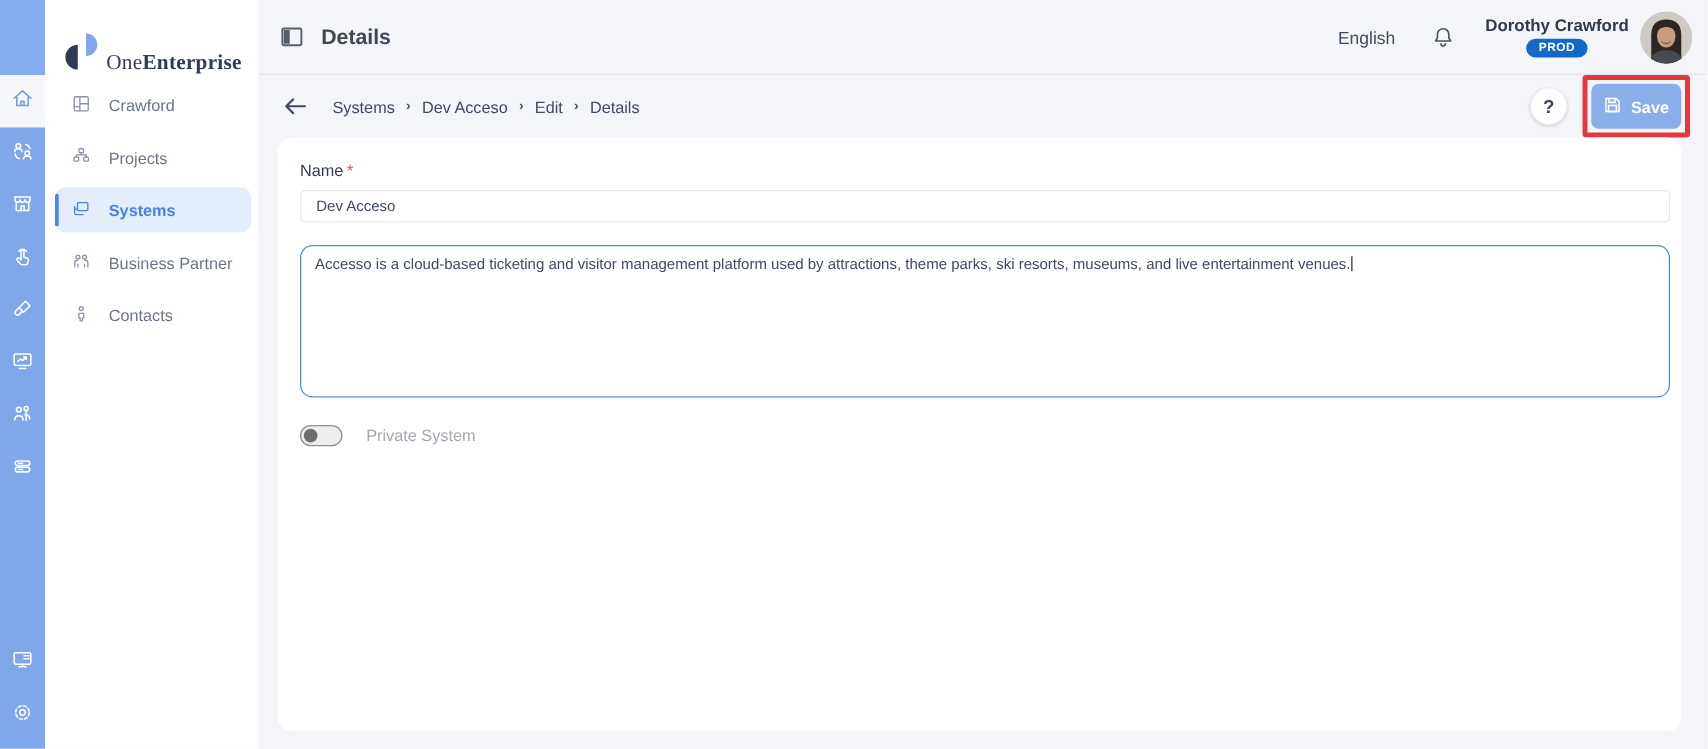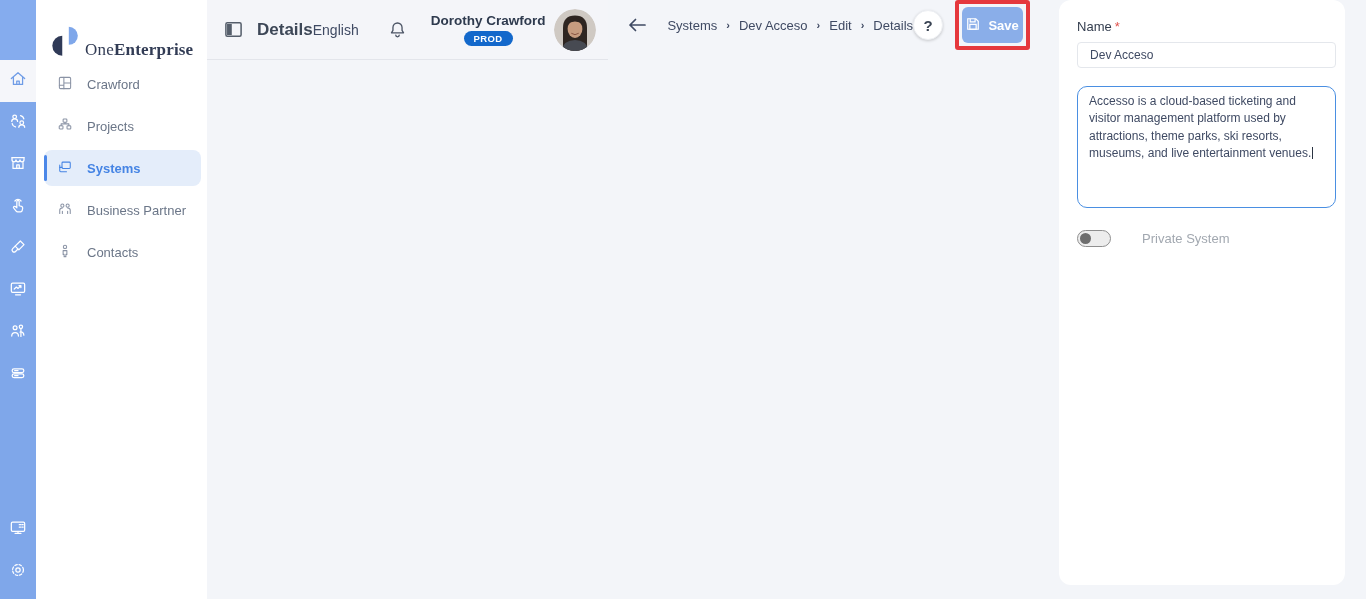--- a/index.html
+++ b/index.html
@@ -24,21 +24,21 @@
   .logo-text b { font-weight:bold; }
   .nav { padding-top:6px; }
   .nav-item { height:36px; margin:0 6px 6px 8px; display:flex; align-items:center; padding-left:12px;
               border-radius:8px; color:#6B7688; font-size:13px; cursor:pointer; position:relative; }
   .nav-item svg { width:18px; height:18px; stroke:#8A93A5; fill:none; stroke-width:1.4; stroke-linecap:round; stroke-linejoin:round; margin-right:13px; }
   .nav-item.active { background:#E4EDFA; color:#4584E4; font-weight:bold; }
   .nav-item.active svg { stroke:#4584E4; }
   .nav-item.active .bar { position:absolute; left:0; top:5px; bottom:5px; width:3px; border-radius:2px; background:#4B87E8; }
 
   
-  .main { flex:1; display:flex; flex-direction:row; background:#F3F5F9; }
+  .main { flex:1; display:flex; flex-direction:column; background:#F3F5F9; }
   .topbar { height:60px; display:flex; align-items:center; padding:0 12px 0 17px;
             background:#F4F5F9; border-bottom:1px solid #E3E5EB; flex-shrink:0; }
   .panel-toggle { width:20px; height:20px; display:flex; align-items:center; cursor:pointer; }
   .page-title { font-size:17px; font-weight:bold; color:#3D4757; margin-left:13px; }
   .top-right { margin-left:auto; display:flex; align-items:center; }
   .lang { font-size:14px; color:#3F4A63; margin-right:28px; cursor:pointer; }
   .bell { width:20px; height:22px; margin-right:24px; cursor:pointer; }
   .user-block { display:flex; flex-direction:column; align-items:center; margin-right:9px; cursor:pointer; }
   .user-name { font-size:13.5px; font-weight:bold; color:#2E3A4E; }
   .env-badge { margin-top:3px; background:#1368CB; color:#FFFFFF; font-size:9.5px; font-weight:bold;
@@ -49,36 +49,36 @@
   .actionbar { height:50px; display:flex; align-items:center; padding:0 14px 0 19px; flex-shrink:0; }
   .back-arrow { width:20px; height:16px; margin-right:20px; cursor:pointer; }
   .crumbs { display:flex; align-items:center; gap:9px; font-size:13px; color:#3F4A63; }
   .crumb { cursor:pointer; }
   .crumb-sep { font-weight:bold; font-size:11px; color:#3F4A63; }
   .action-right { margin-left:auto; display:flex; align-items:center; }
   .help-btn { width:30px; height:30px; border-radius:50%; background:#FFFFFF; box-shadow:0 1px 3px rgba(0,0,0,.18);
               display:flex; align-items:center; justify-content:center; font-size:15px; font-weight:bold;
               color:#3A4453; margin-right:12px; cursor:pointer; border:1px solid #EDEFF3; }
   .annotation-box { border:4px solid #E5383D; border-radius:3px; padding:3px; }
-  .save-btn { width:61px; height:36px; background:#8AAEE9; border:none; border-radius:6px; color:#FFFFFF;
+  .save-btn { width:72px; height:36px; background:#8AAEE9; border:none; border-radius:6px; color:#FFFFFF;
               font-size:13px; font-weight:bold; display:flex; align-items:center; justify-content:center;
               gap:8px; cursor:pointer; font-family:"Liberation Sans", sans-serif; }
   .save-btn svg { width:14px; height:14px; stroke:#FFFFFF; fill:none; stroke-width:1.4; }
 
   
   .card { flex:1; background:#FFFFFF; border-radius:12px; margin:0 21px 14px 15px; padding:19px 9px 0 18px; }
   .field-label { font-size:13px; color:#333D4E; margin-bottom:8px; }
   .req { color:#E0524D; margin-left:3px; }
   .text-input { width:100%; height:26px; border:1px solid #E4E7EC; border-radius:4px; padding:0 12px;
                 font-size:12px; color:#3F4A63; font-family:"Liberation Sans", sans-serif; outline:none; background:#FFF; }
   .gap1 { height:18px; } .gap2 { height:22px; }
   .textarea { width:100%; height:122px; border:1px solid #4A8FE2; border-radius:10px; padding:6px 11px;
               font-size:12px; color:#3F4A63; line-height:1.45; background:#FFF; }
   .caret { display:inline-block; width:1px; height:12px; background:#2B3442; vertical-align:-2px; margin-left:1px; }
-  .toggle-row { display:flex; align-items:center;gap:12px; }
+  .toggle-row { display:flex; align-items:center; }
   .toggle { width:34px; height:17px; border:1px solid #8F8F8F; border-radius:9px; background:#EDEDED;
             position:relative; cursor:pointer; flex-shrink:0; }
   .toggle .knob { position:absolute; left:2px; top:2px; width:11px; height:11px; border-radius:50%; background:#6E6E6E; }
   .toggle-label { font-size:13px; color:#A2A8B0; margin-left:19px; }
 </style>
 </head>
 <body>
 
 <div class="app">
 

